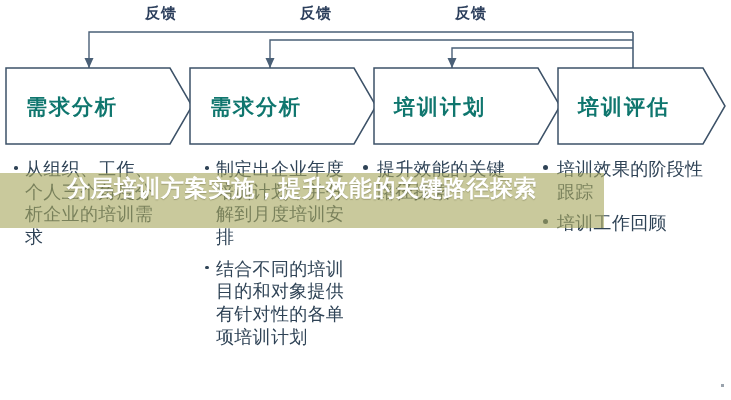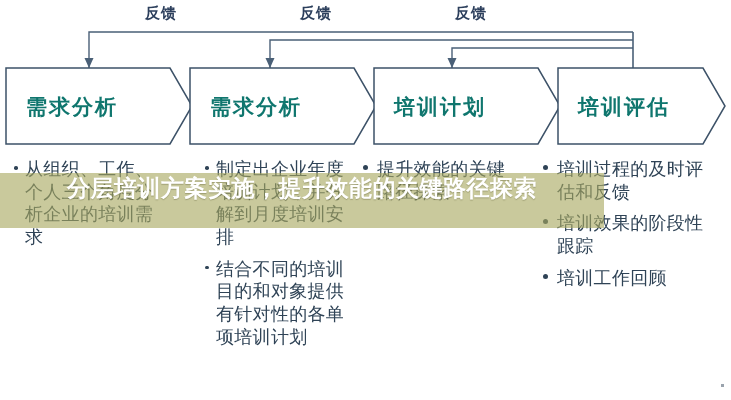--- a/index.html
+++ b/index.html
@@ -170,21 +170,20 @@
     <div class="col col-2">
       <div class="bullet-item">制定出企业年度培训计划，并分解到月度培训安排</div>
       <div class="bullet-item">结合不同的培训目的和对象提供有针对性的各单项培训计划</div>
     </div>
 
     <div class="col col-3">
       <div class="bullet-item">提升效能的关键路径探索</div>
     </div>
 
     <div class="col col-4">
-      <div class="bullet-item">培训过程的及时评估和反馈</div>
       <div class="bullet-item">培训效果的阶段性跟踪</div>
       <div class="bullet-item">培训工作回顾</div>
     </div>
   </div>
 
   <div id="banner">
     <div id="banner-title">分层培训方案实施，提升效能的关键路径探索</div>
   </div>
 
   <div class="speck"></div>

